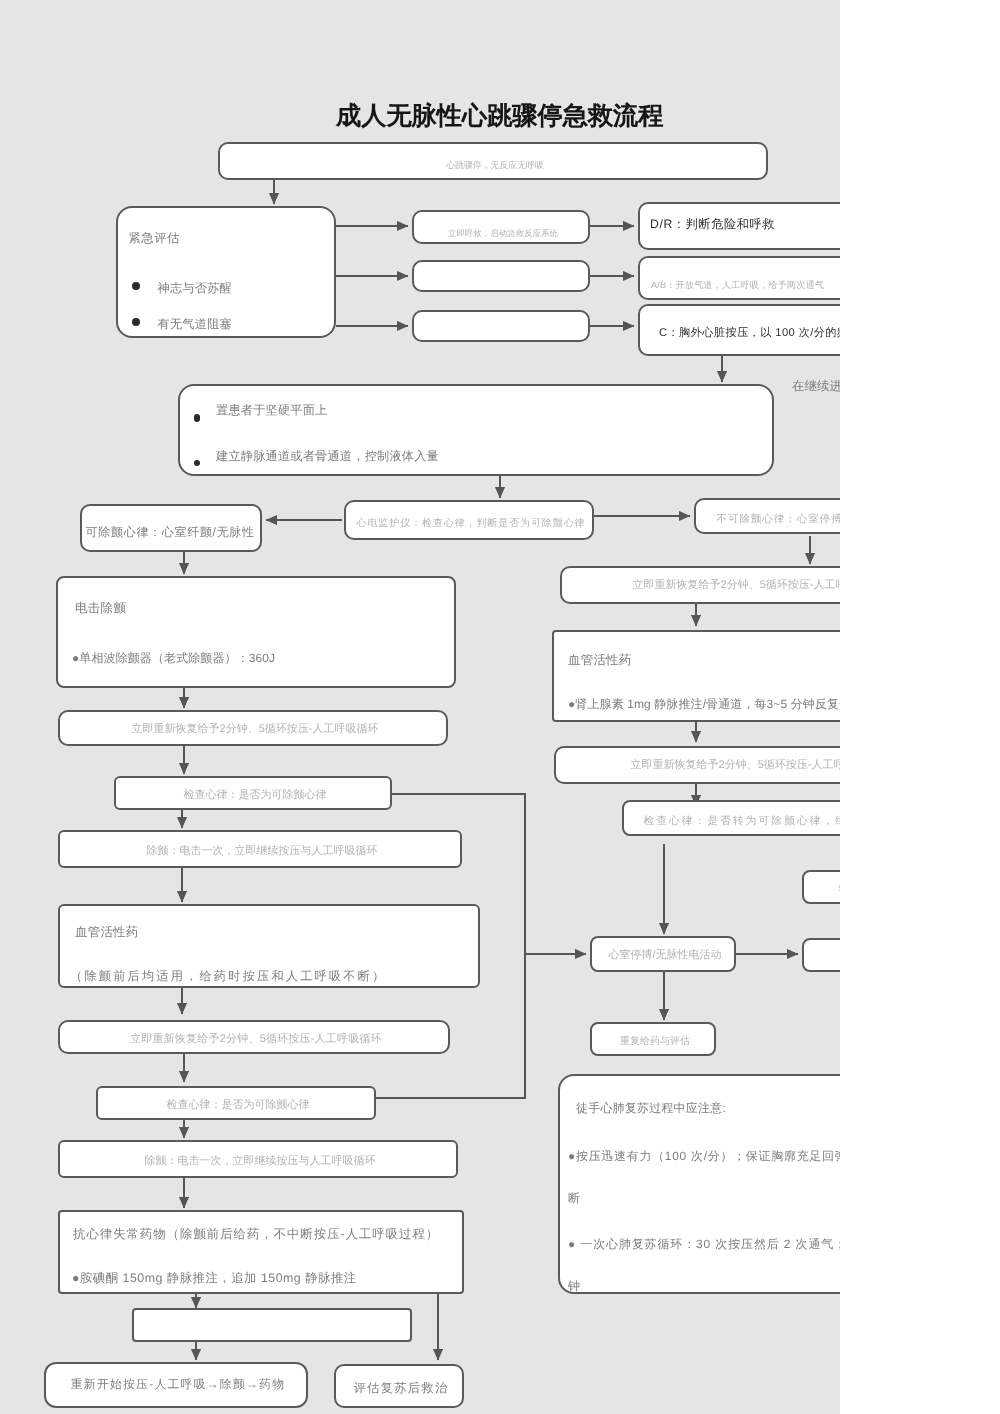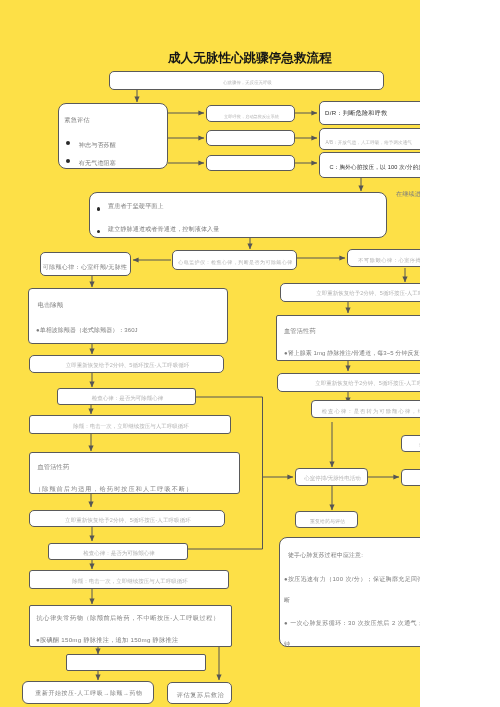--- a/index.html
+++ b/index.html
@@ -1,18 +1,18 @@
 <!DOCTYPE html>
 <html><head>
 <meta charset="utf-8">
 <style>
 html,body{margin:0;padding:0;background:#ffffff;}
 body{width:500px;height:707px;overflow:hidden;
      font-family:"Liberation Sans",sans-serif;}
-#page{position:relative;width:420px;height:707px;background:#fde047;overflow:hidden;text-decoration:underline;}
+#page{position:relative;width:420px;height:707px;background:#e5e5e5;overflow:hidden;text-decoration:underline;}
 #edges{position:absolute;left:0;top:0;width:500px;height:707px;}
 .node{position:absolute;box-sizing:border-box;border:1px solid #5a5a5a;background:#fff;}
 .ln{position:absolute;white-space:nowrap;line-height:1;}
 .ln.fz{filter:blur(0.38px);opacity:.80;}
 .bl{position:absolute;border-radius:50%;background:#2a2a2a;}
 #doc-title{position:absolute;font-weight:bold;color:#161616;white-space:nowrap;}
 .anno{position:absolute;white-space:nowrap;line-height:1;}
 </style>
 </head>
 <body>

